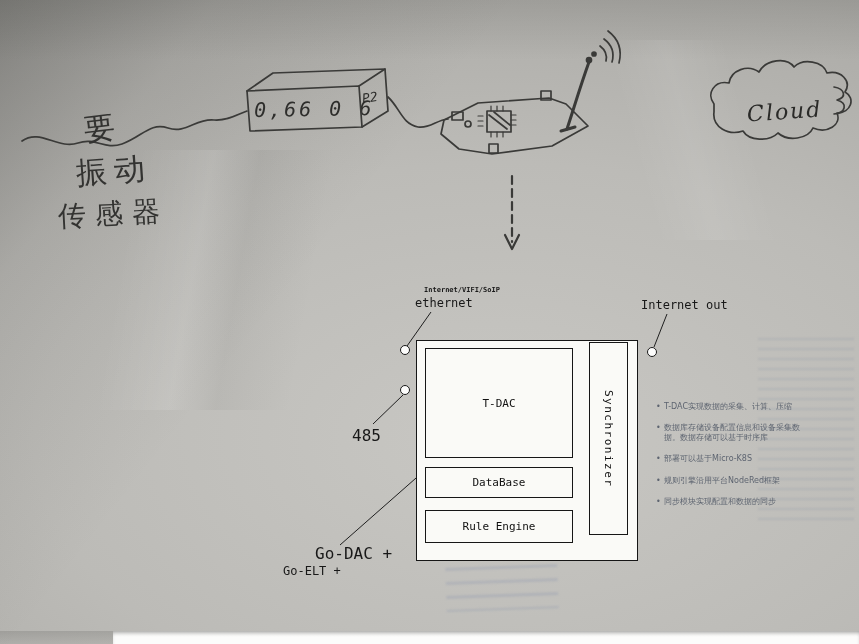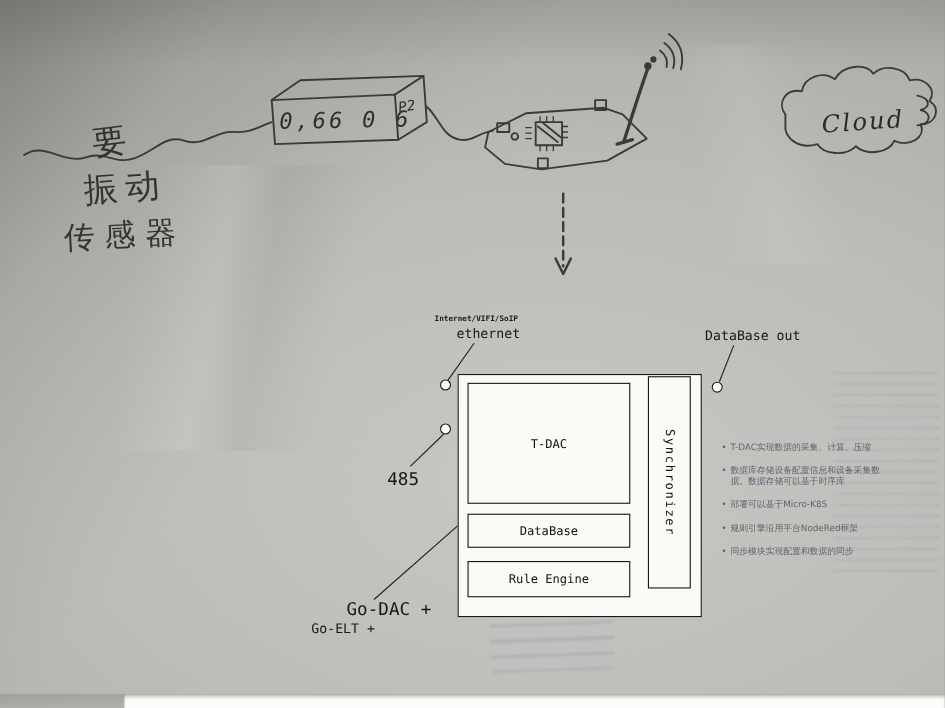--- a/index.html
+++ b/index.html
@@ -37,21 +37,21 @@
   .cjk3 { left:58px;  top:195px; font-size:28px; letter-spacing:9px; transform:rotate(-3deg); }
   .digits { left:254px; top:97px; font-size:20px; font-style:italic; letter-spacing:3px;
     font-family:"DejaVu Sans Mono", monospace; transform:rotate(-1deg); color:#2e2e2c; }
   .p2 { left:362px; top:90px; font-size:13px; font-style:italic;
     font-family:"DejaVu Sans Mono", monospace; transform:rotate(-9deg); color:#2e2e2c; }
   .cloud-word { left:747px; top:99px; font-size:22px; font-style:italic; letter-spacing:2px;
     font-family:"DejaVu Serif", serif; transform:rotate(-4deg); color:#2a2a28; }
 
   
   .mono { font-family:"DejaVu Sans Mono","Liberation Mono",monospace; color:#181818; z-index:3; }
-  .proto-label { left:395px; top:286px; width:92px; font-size:7px; font-weight:bold; letter-spacing:0; }
+  .proto-label { left:416px; top:286px; width:92px; text-align:center; font-size:7px; font-weight:bold; letter-spacing:0; }
   .eth-in-label { left:403px; top:296px; font-size:12px;margin-left:12px; }
   .eth-out-label { left:641px; top:298px; font-size:12px; }
   .bus-label { left:352px; top:426px; font-size:16px; }
   .go-dac-label { left:283px; top:544px; font-size:16px;margin-left:32px; }
   .go-elt-label { left:283px; top:564px; font-size:12px; }
 
   .box { position:absolute; background:#fafaf7; border:1.4px solid #161616; box-sizing:border-box; z-index:3; }
   .outer-box { left:416px; top:340px; width:222px; height:221px; border-width:1.6px; }
   .module { display:flex; align-items:center; justify-content:center;
     font-family:"DejaVu Sans Mono","Liberation Mono",monospace; font-size:11px; color:#111; }
@@ -123,21 +123,21 @@
 
   <div class="abs hand cjk1">要</div>
   <div class="abs hand cjk2">振动</div>
   <div class="abs hand cjk3">传感器</div>
   <div class="abs digits">0,66 0 6</div>
   <div class="abs p2">P2</div>
   <div class="abs cloud-word">Cloud</div>
 
   <div class="abs mono proto-label">Internet/VIFI/SoIP</div>
   <div class="abs mono eth-in-label">ethernet</div>
-  <div class="abs mono eth-out-label">DataBase out</div>
+  <div class="abs mono eth-out-label">Internet out</div>
   <div class="abs mono bus-label">485</div>
   <div class="abs mono go-dac-label">Go-DAC +</div>
   <div class="abs mono go-elt-label">Go-ELT +</div>
 
   <div class="box outer-box"></div>
   <div class="box module db-box">DataBase</div>
   <div class="box module tdac-box">T-DAC</div>
   <div class="box module rule-box">Rule Engine</div>
   <div class="box module sync-box">Synchronizer</div>
 

